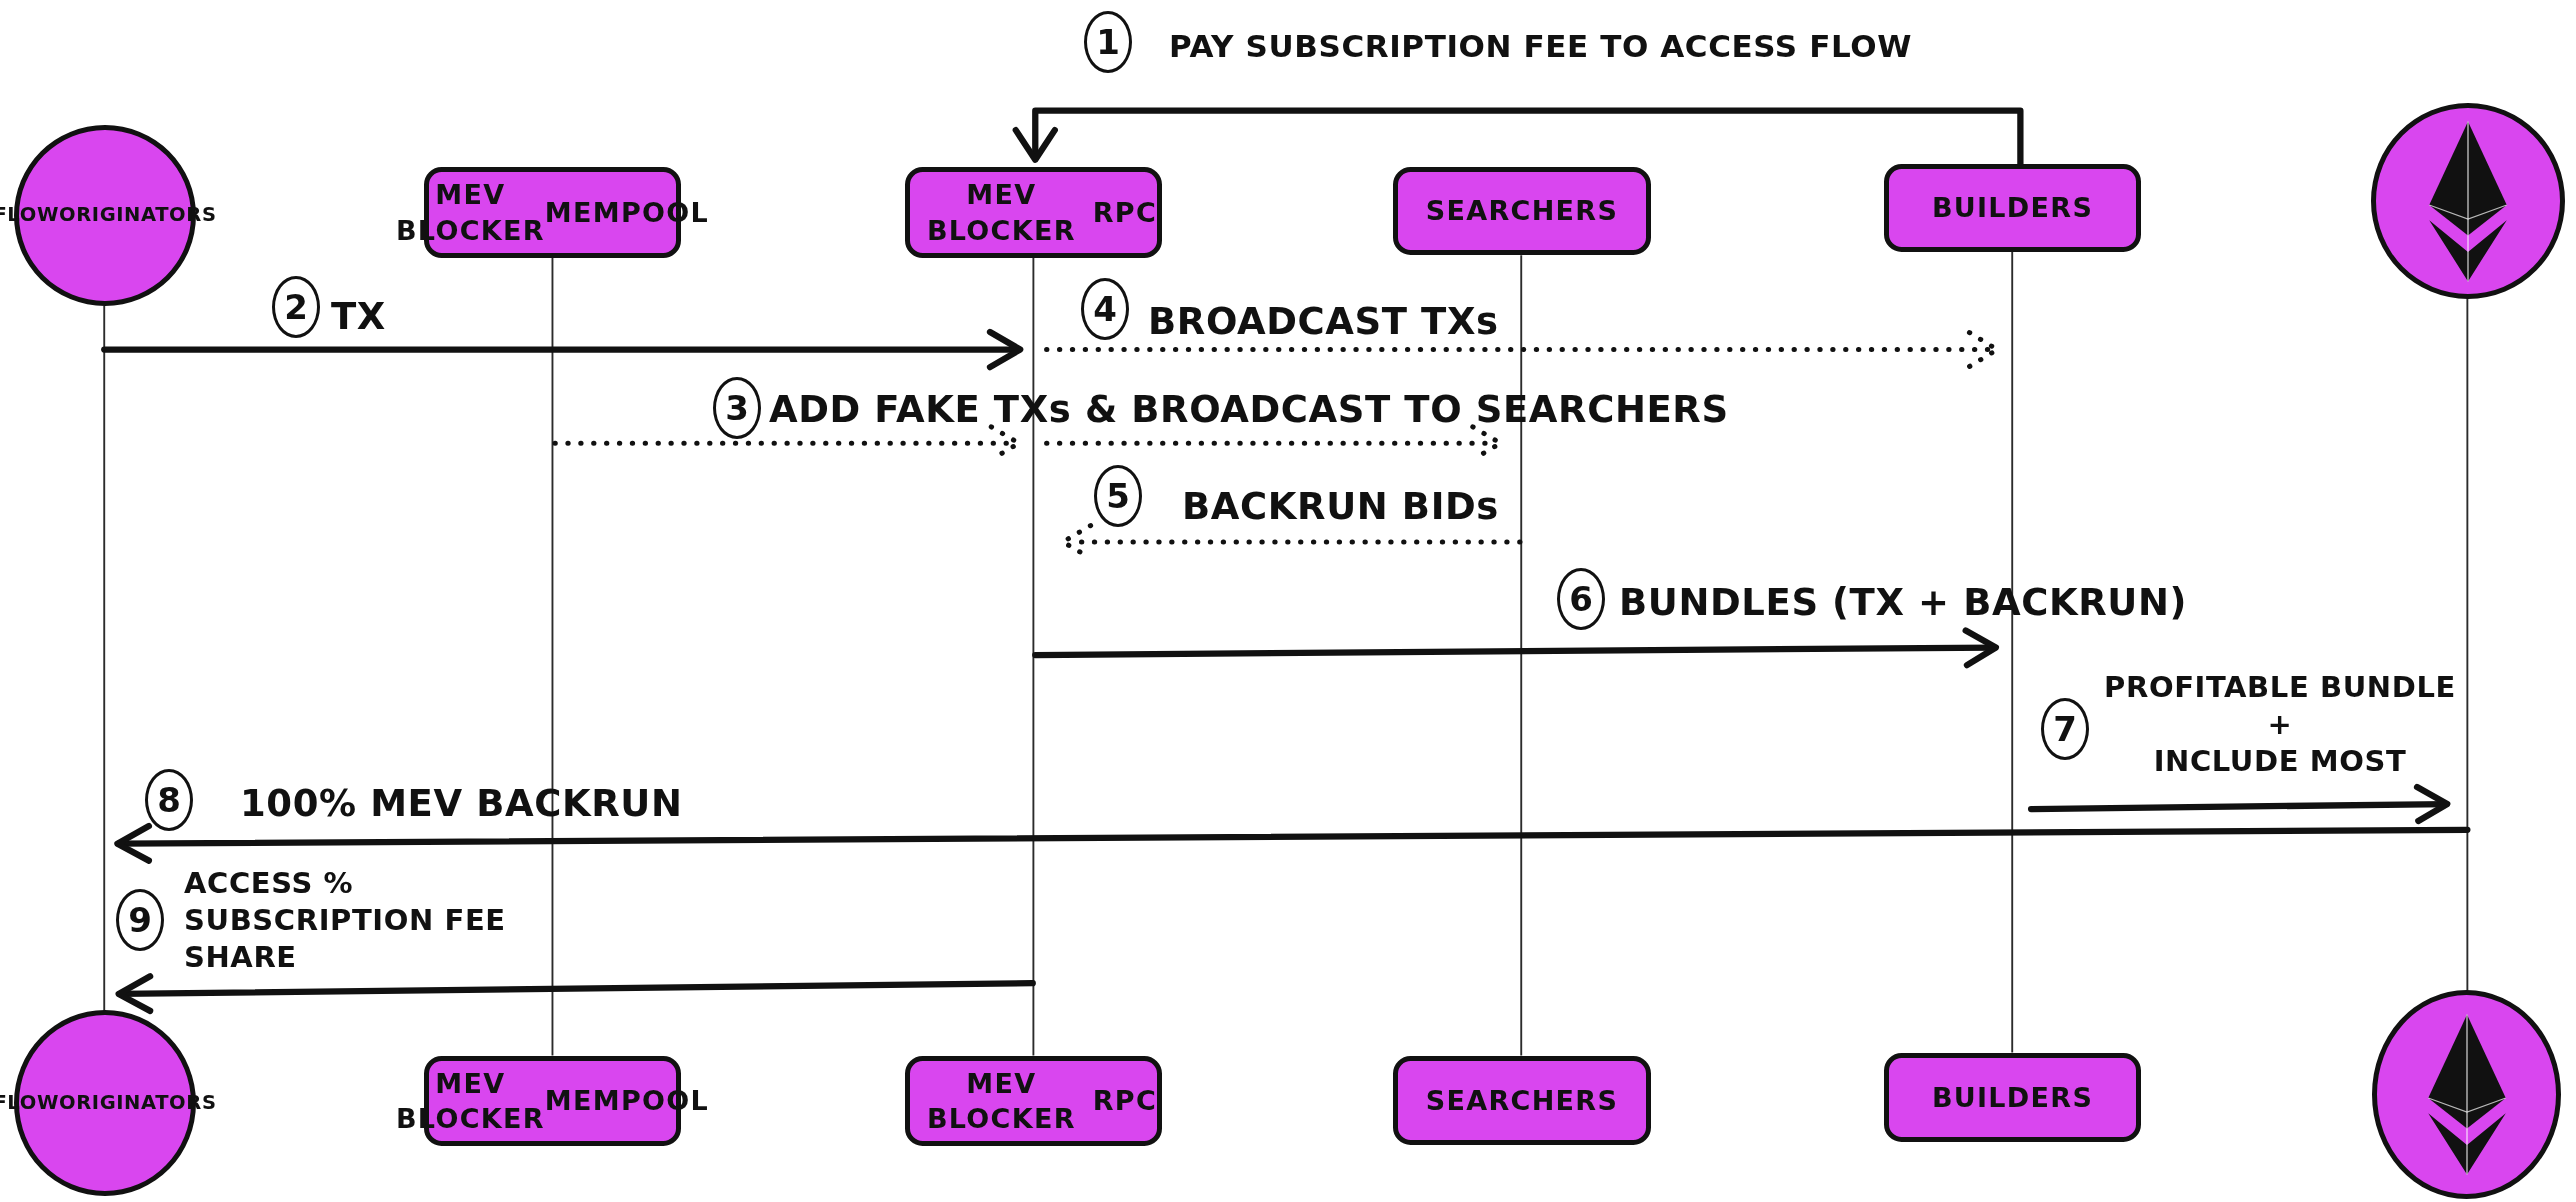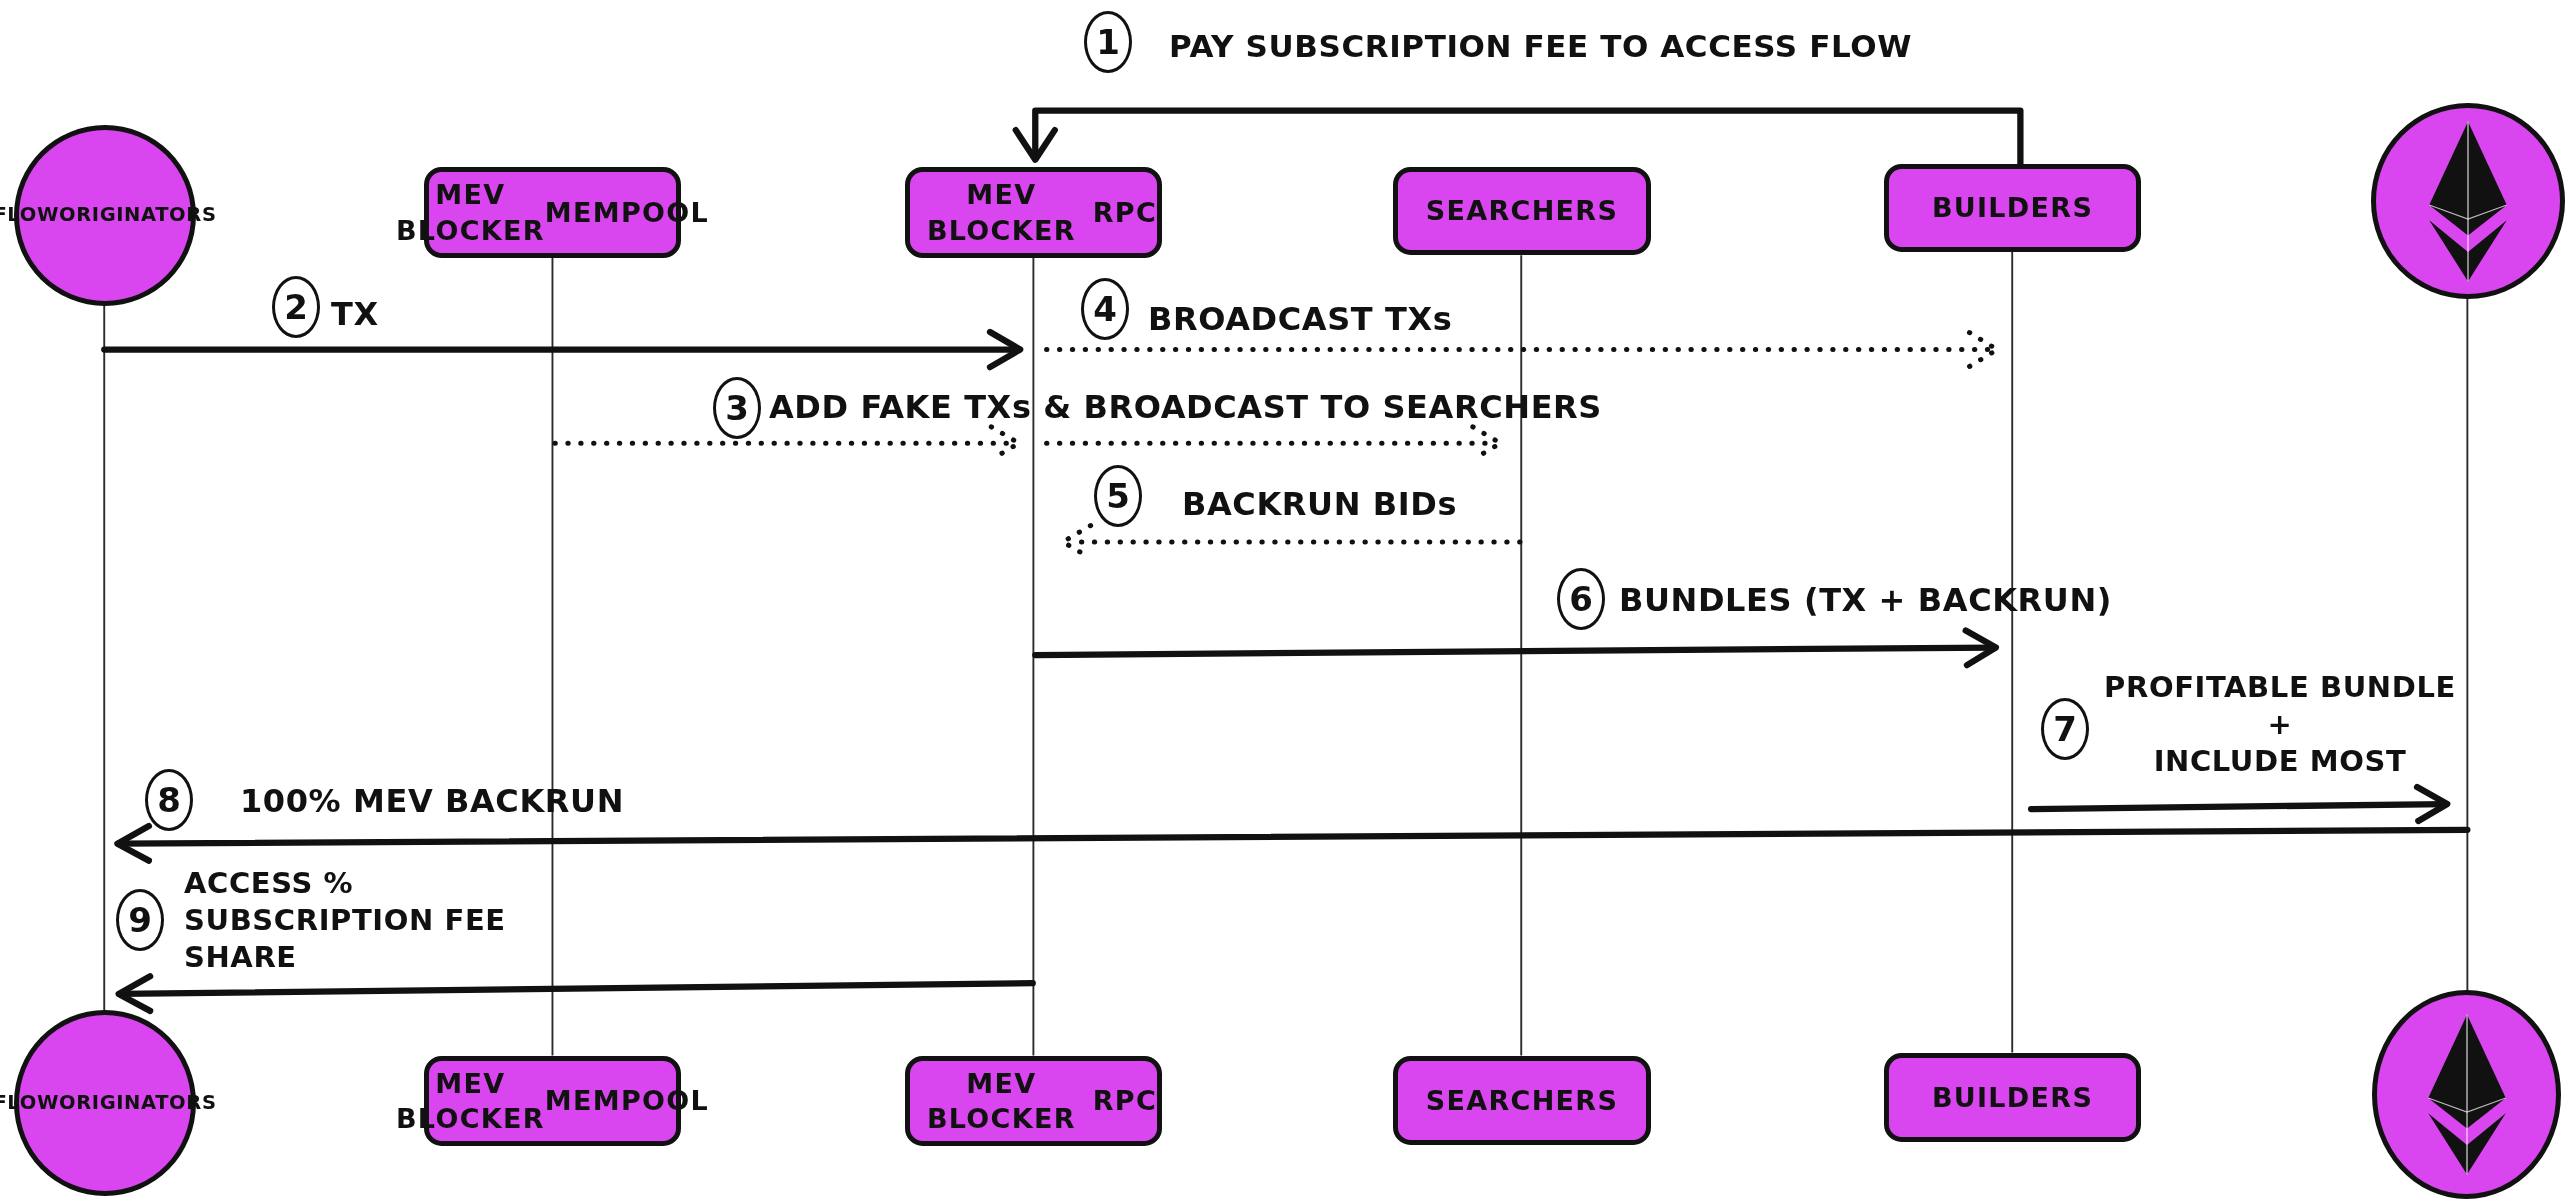--- a/index.html
+++ b/index.html
@@ -11,21 +11,21 @@
         text-align:center;}
   .pbox{border:5px solid #111111;border-radius:17.6px;font-size:27px;font-weight:700;
         letter-spacing:1.3px;line-height:1.3;}
   .pellipse{border:5.7px solid #111111;border-radius:50%;font-size:19.5px;font-weight:700;
         letter-spacing:0.6px;line-height:1.35;}
   .eth{border:5.7px solid #111111;border-radius:50%;}
   .stepnum{position:absolute;box-sizing:border-box;width:48px;height:62px;
         border:3.1px solid #111111;border-radius:50%;background:#ffffff;
         display:flex;align-items:center;justify-content:center;
         font-size:34px;font-weight:700;}
-  .msg{position:absolute;font-size:32px;font-weight:700;letter-spacing:0.6px;
+  .msg{position:absolute;font-size:37px;font-weight:700;letter-spacing:0.6px;
        white-space:nowrap;line-height:1;}
   .msgblock{position:absolute;font-size:29px;font-weight:700;letter-spacing:0.6px;
        line-height:1.27;}
   .center{text-align:center;}
 </style>
 </head>
 <body>
 
 <div class="diagram">
 

